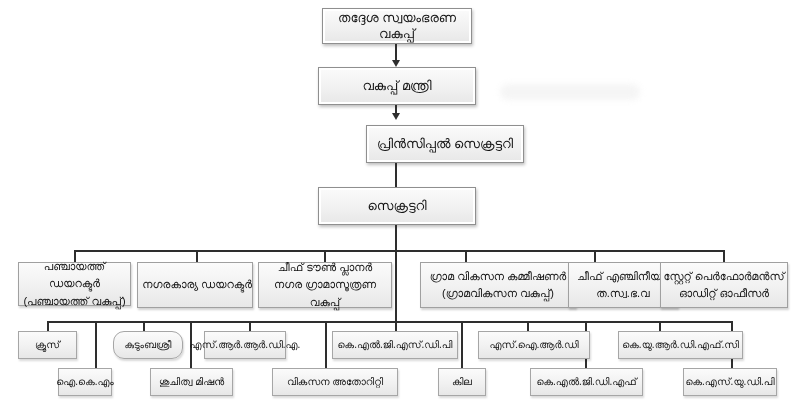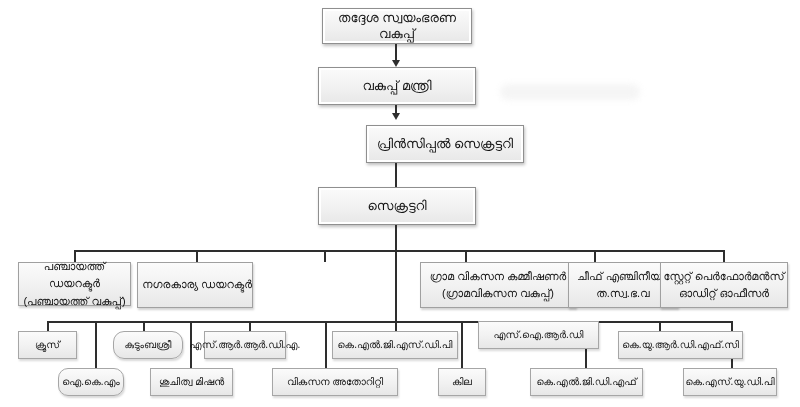--- a/index.html
+++ b/index.html
@@ -97,20 +97,24 @@
 
   <div class="node mid" style="left:18px;top:262px;width:113px;height:44px;">
     <span class="lbl">പഞ്ചായത്ത് ഡയറക്ടർ</span>
     <span class="lbl">(പഞ്ചായത്ത് വകുപ്പ്)</span>
   </div>
 
   <div class="node mid" style="left:137px;top:262px;width:116px;height:46px;align-items:flex-end;">
     <span class="lbl">നഗരകാര്യ ഡയറക്ടർ</span>
   </div>
 
+  <div class="node mid" style="left:258px;top:262px;width:134px;height:46px;">
+    <span class="lbl">ചീഫ് ടൗൺ പ്ലാനർ</span>
+    <span class="lbl">നഗര ഗ്രാമാസൂത്രണ വകുപ്പ്</span>
+  </div>
 
   <div class="node mid" style="left:420px;top:262px;width:156px;height:46px;">
     <span class="lbl">ഗ്രാമ വികസന കമ്മീഷണർ</span>
     <span class="lbl">(ഗ്രാമവികസന വകുപ്പ്)</span>
   </div>
 
   <div class="node mid" style="left:568px;top:262px;width:110px;height:46px;">
     <span class="lbl">ചീഫ് എഞ്ചിനീയർ</span>
     <span class="lbl">ത.സ്വ.ഭ.വ</span>
   </div>
@@ -141,28 +145,28 @@
   </div>
   <div class="node small" style="left:113px;top:331px;width:70px;height:28px;border-radius:11px;">
     <span class="lbl">കുടുംബശ്രീ</span>
   </div>
   <div class="node small" style="left:204px;top:331px;width:82px;height:28px;">
     <span class="lbl">എസ്.ആർ.ആർ.ഡി.എ.</span>
   </div>
   <div class="node small" style="left:332px;top:331px;width:126px;height:28px;align-items:center;">
     <span class="lbl">കെ.എൽ.ജി.എസ്.ഡി.പി</span>
   </div>
-  <div class="node small" style="left:478px;top:321px;width:121px;height:28px;">
+  <div class="node small" style="left:478px;top:331px;width:112px;height:28px;font-family:Liberation Serif, serif;">
     <span class="lbl">എസ്.ഐ.ആർ.ഡി</span>
   </div>
   <div class="node small" style="left:618px;top:331px;width:125px;height:28px;">
     <span class="lbl">കെ.യു.ആർ.ഡി.എഫ്.സി</span>
   </div>
 
-  <div class="node small" style="left:58px;top:368px;width:66px;height:28px;border-radius:10px;">
+  <div class="node small" style="left:58px;top:368px;width:54px;height:28px;">
     <span class="lbl">ഐ.കെ.എം</span>
   </div>
   <div class="node small" style="left:150px;top:368px;width:83px;height:28px;">
     <span class="lbl">ശുചിത്വ മിഷൻ</span>
   </div>
   <div class="node small" style="left:272px;top:368px;width:126px;height:28px;">
     <span class="lbl">വികസന അതോറിറ്റി</span>
   </div>
   <div class="node small" style="left:438px;top:368px;width:48px;height:28px;">
     <span class="lbl">കില</span>

